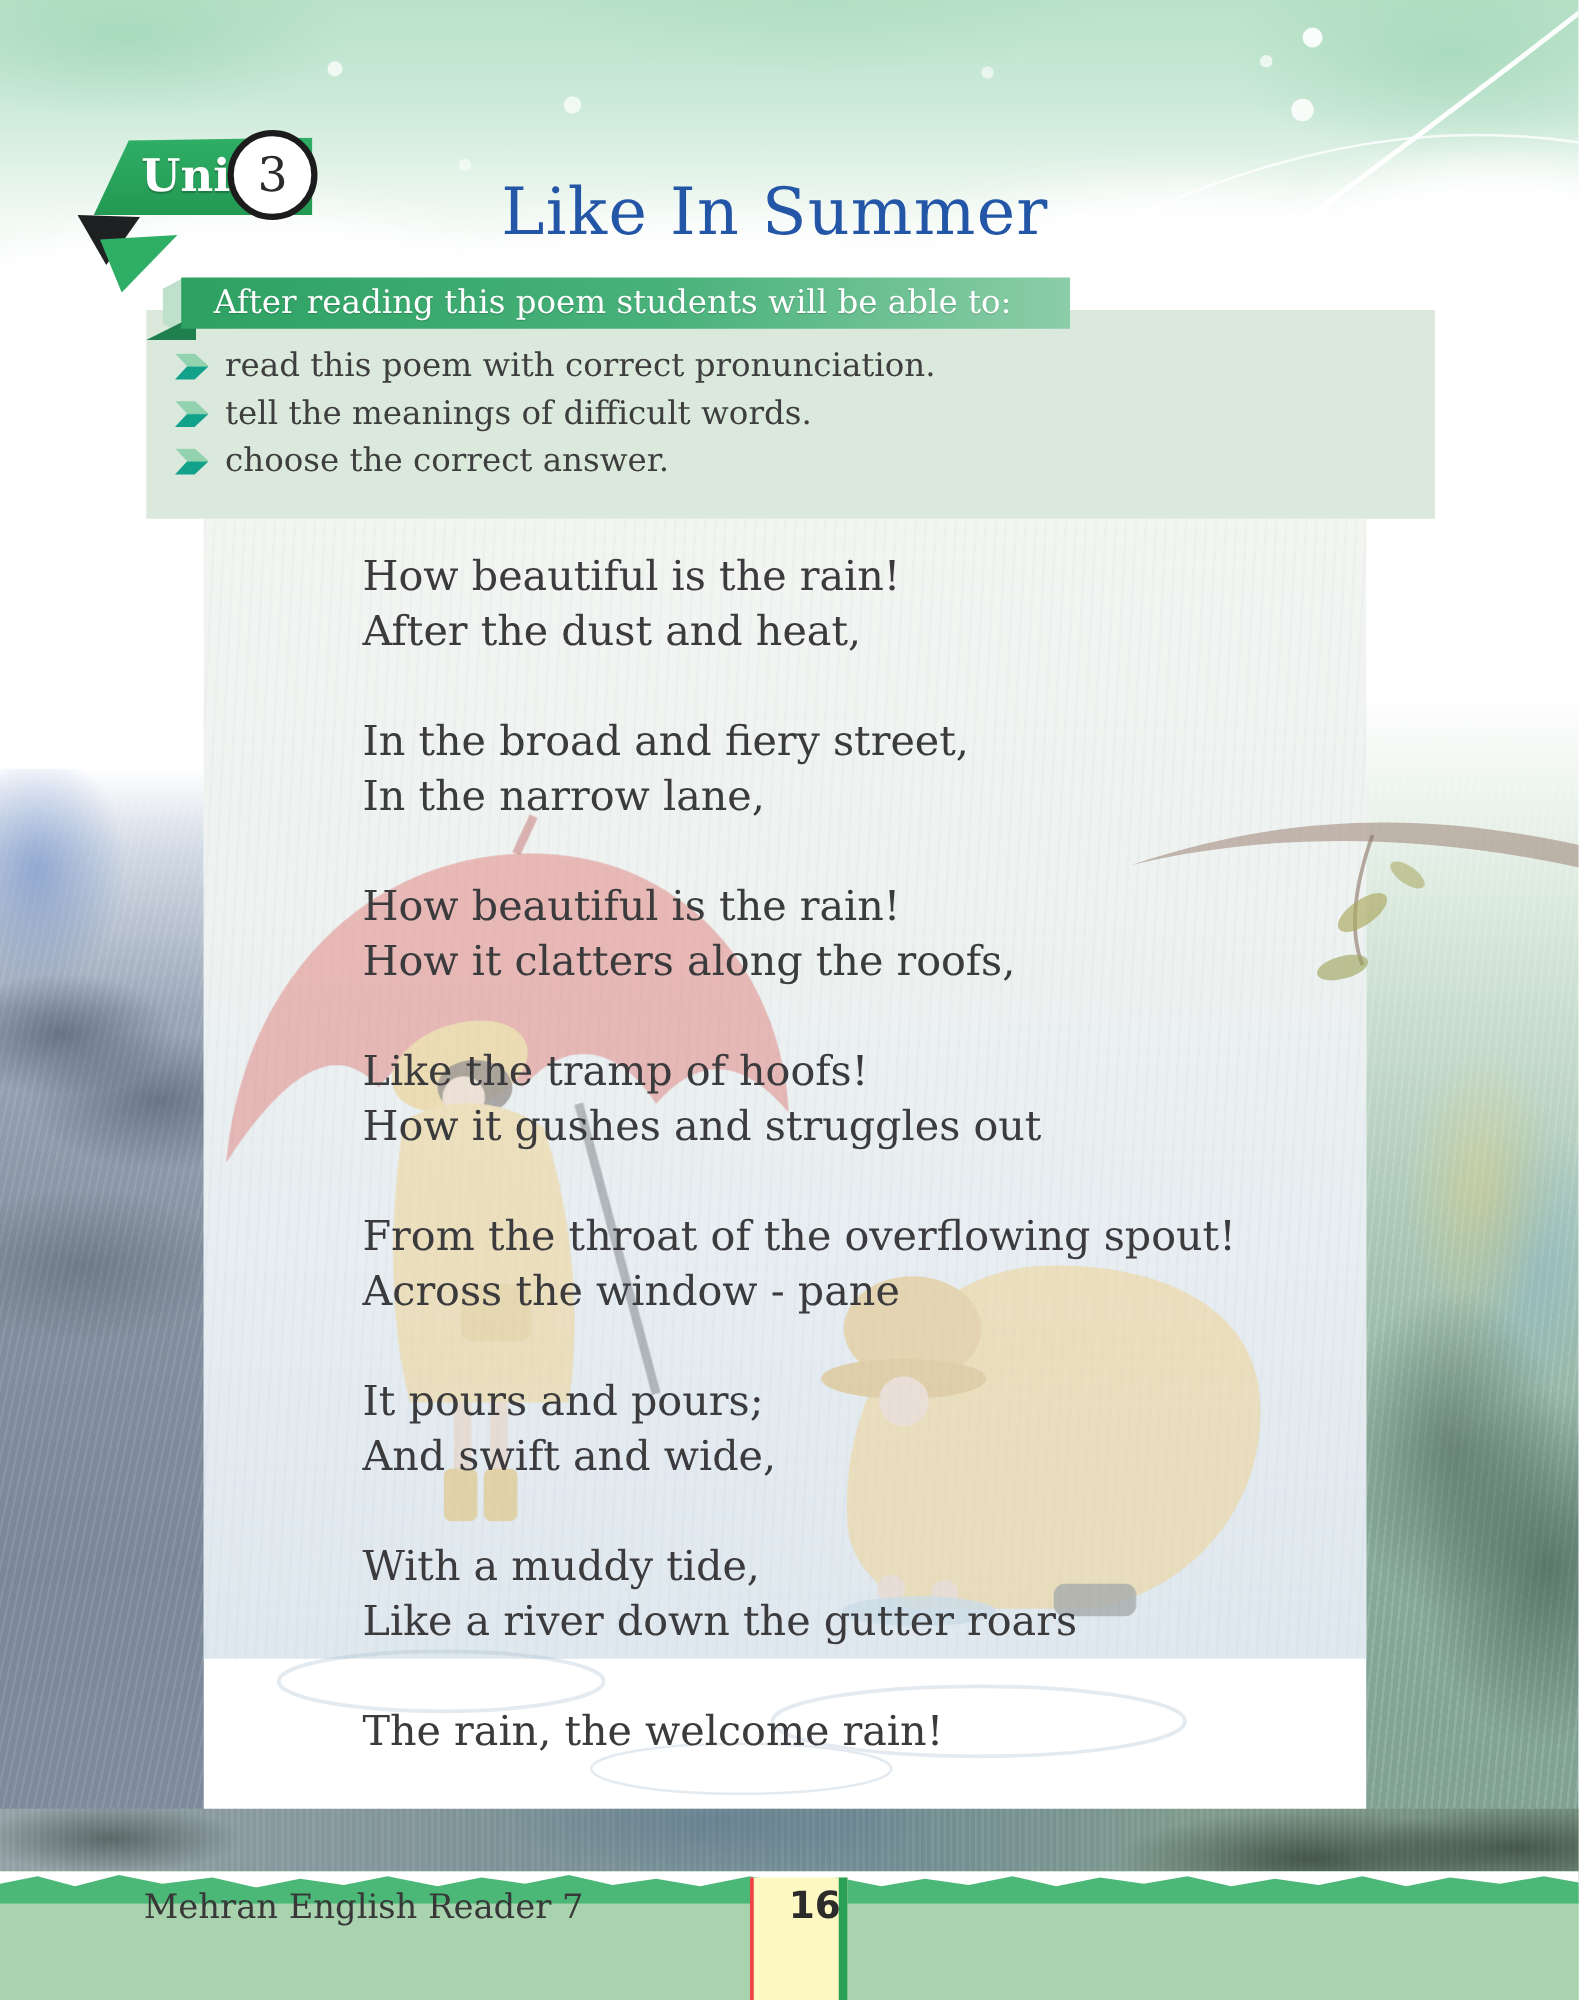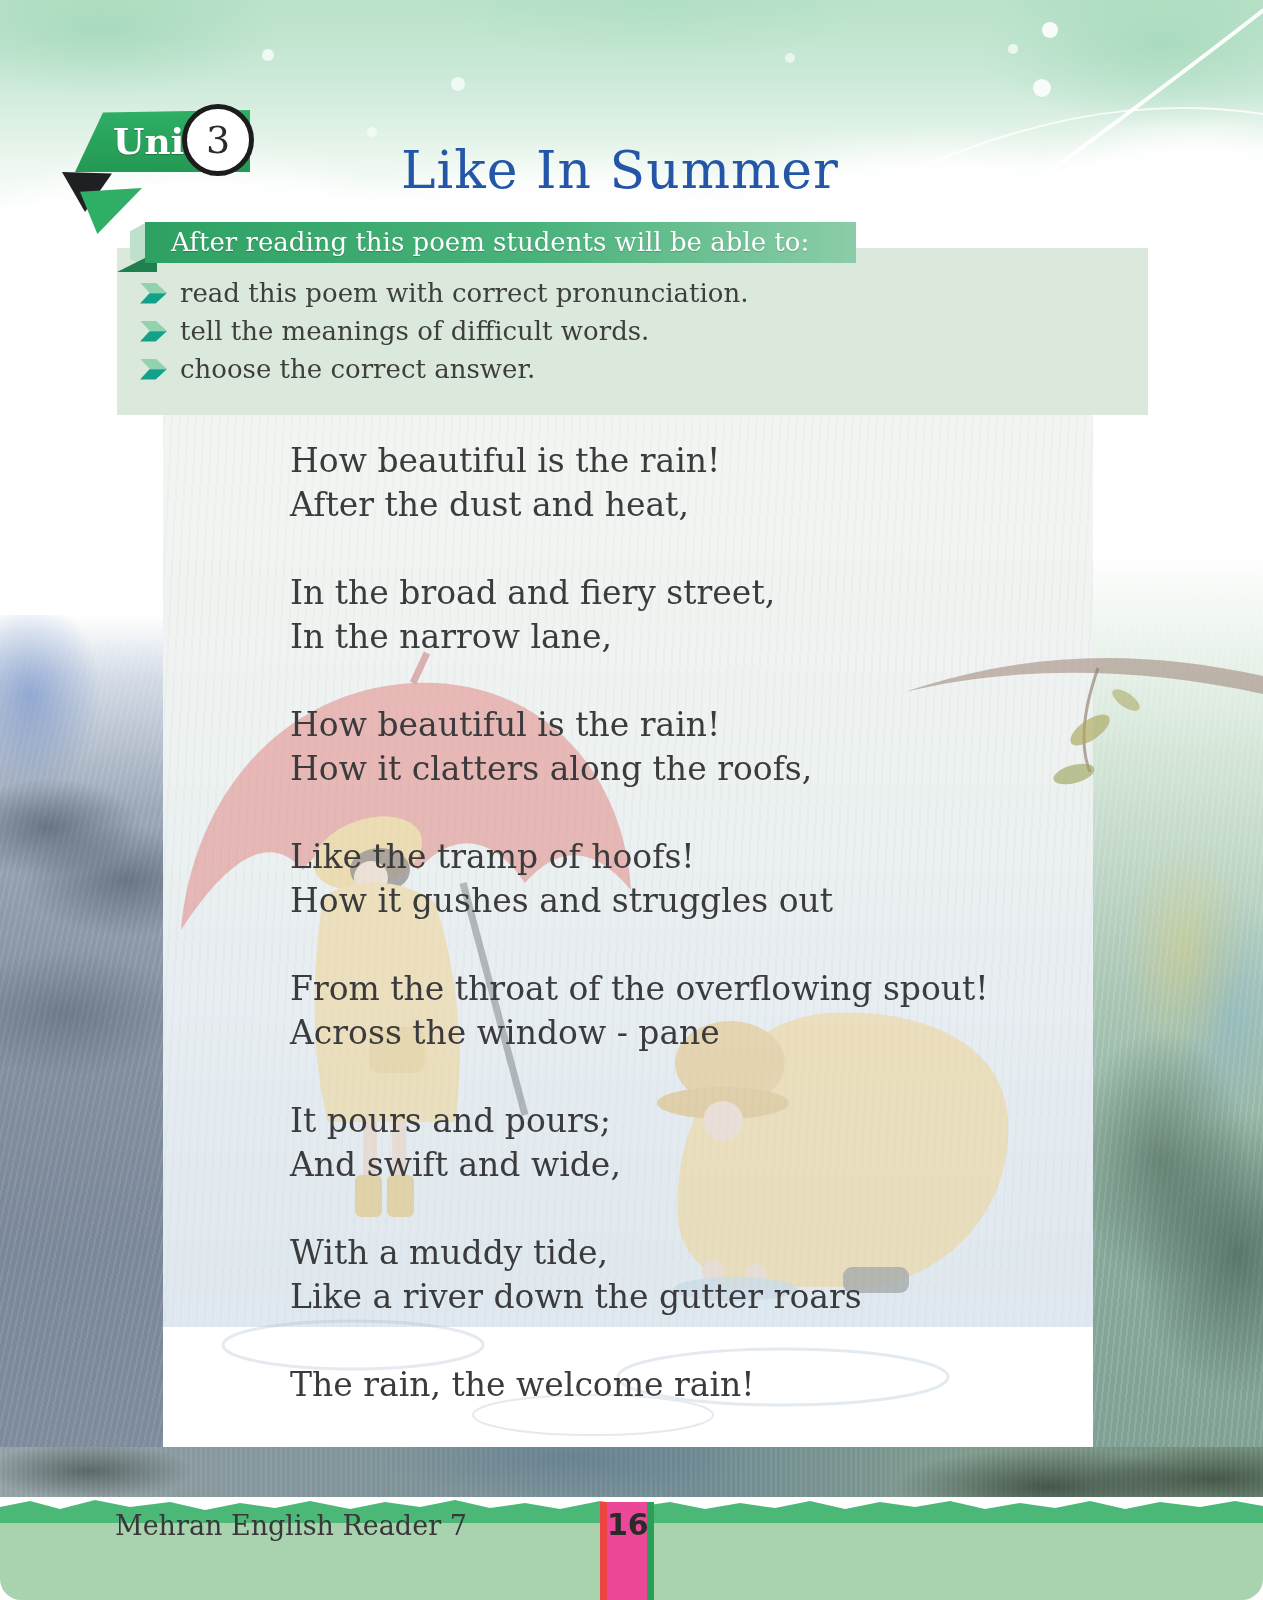--- a/index.html
+++ b/index.html
@@ -101,30 +101,29 @@
   }
   .poem-panel svg.illus{position:absolute;left:0;top:0;}
   .poem-text{position:relative;padding:24px 0 0 127px;z-index:2;}
   .stanza{margin:0 0 44px 0;}
   .stanza p{margin:0;font-size:33px;line-height:44px;color:#3b3b3d;}
   .decor-overlay{position:absolute;left:0;top:0;z-index:3;pointer-events:none;}
   
   .footer{
     position:absolute;left:0;top:1497px;width:1263px;height:103px;z-index:3;
     background:#a9d3ae;
-    border-radius:21px;
   }
   .footer svg{position:absolute;left:0;top:0;}
   .footer-text{
     position:absolute;left:115px;top:13px;font-size:27px;color:#383838;
   }
   .page-strip{
     position:absolute;left:600px;top:5px;width:40px;height:98px;
-    background:#ec4899;border-left:7px solid #ef4444;border-right:7px solid #2aa057;
-    text-align:center;z-index:4;
+    background:#fef9c3;border-left:3px solid #ef4444;border-right:7px solid #2aa057;
+    text-align:center;z-index:4;padding-left:28px;
   }
   .page-number{
     font-family:"DejaVu Sans","Liberation Sans",sans-serif;
     font-weight:bold;font-size:30px;color:#2b2b2b;line-height:1.1;display:block;margin-top:6px;
   }
 </style>
 </head>
 <body>
 
 <div id="page">

